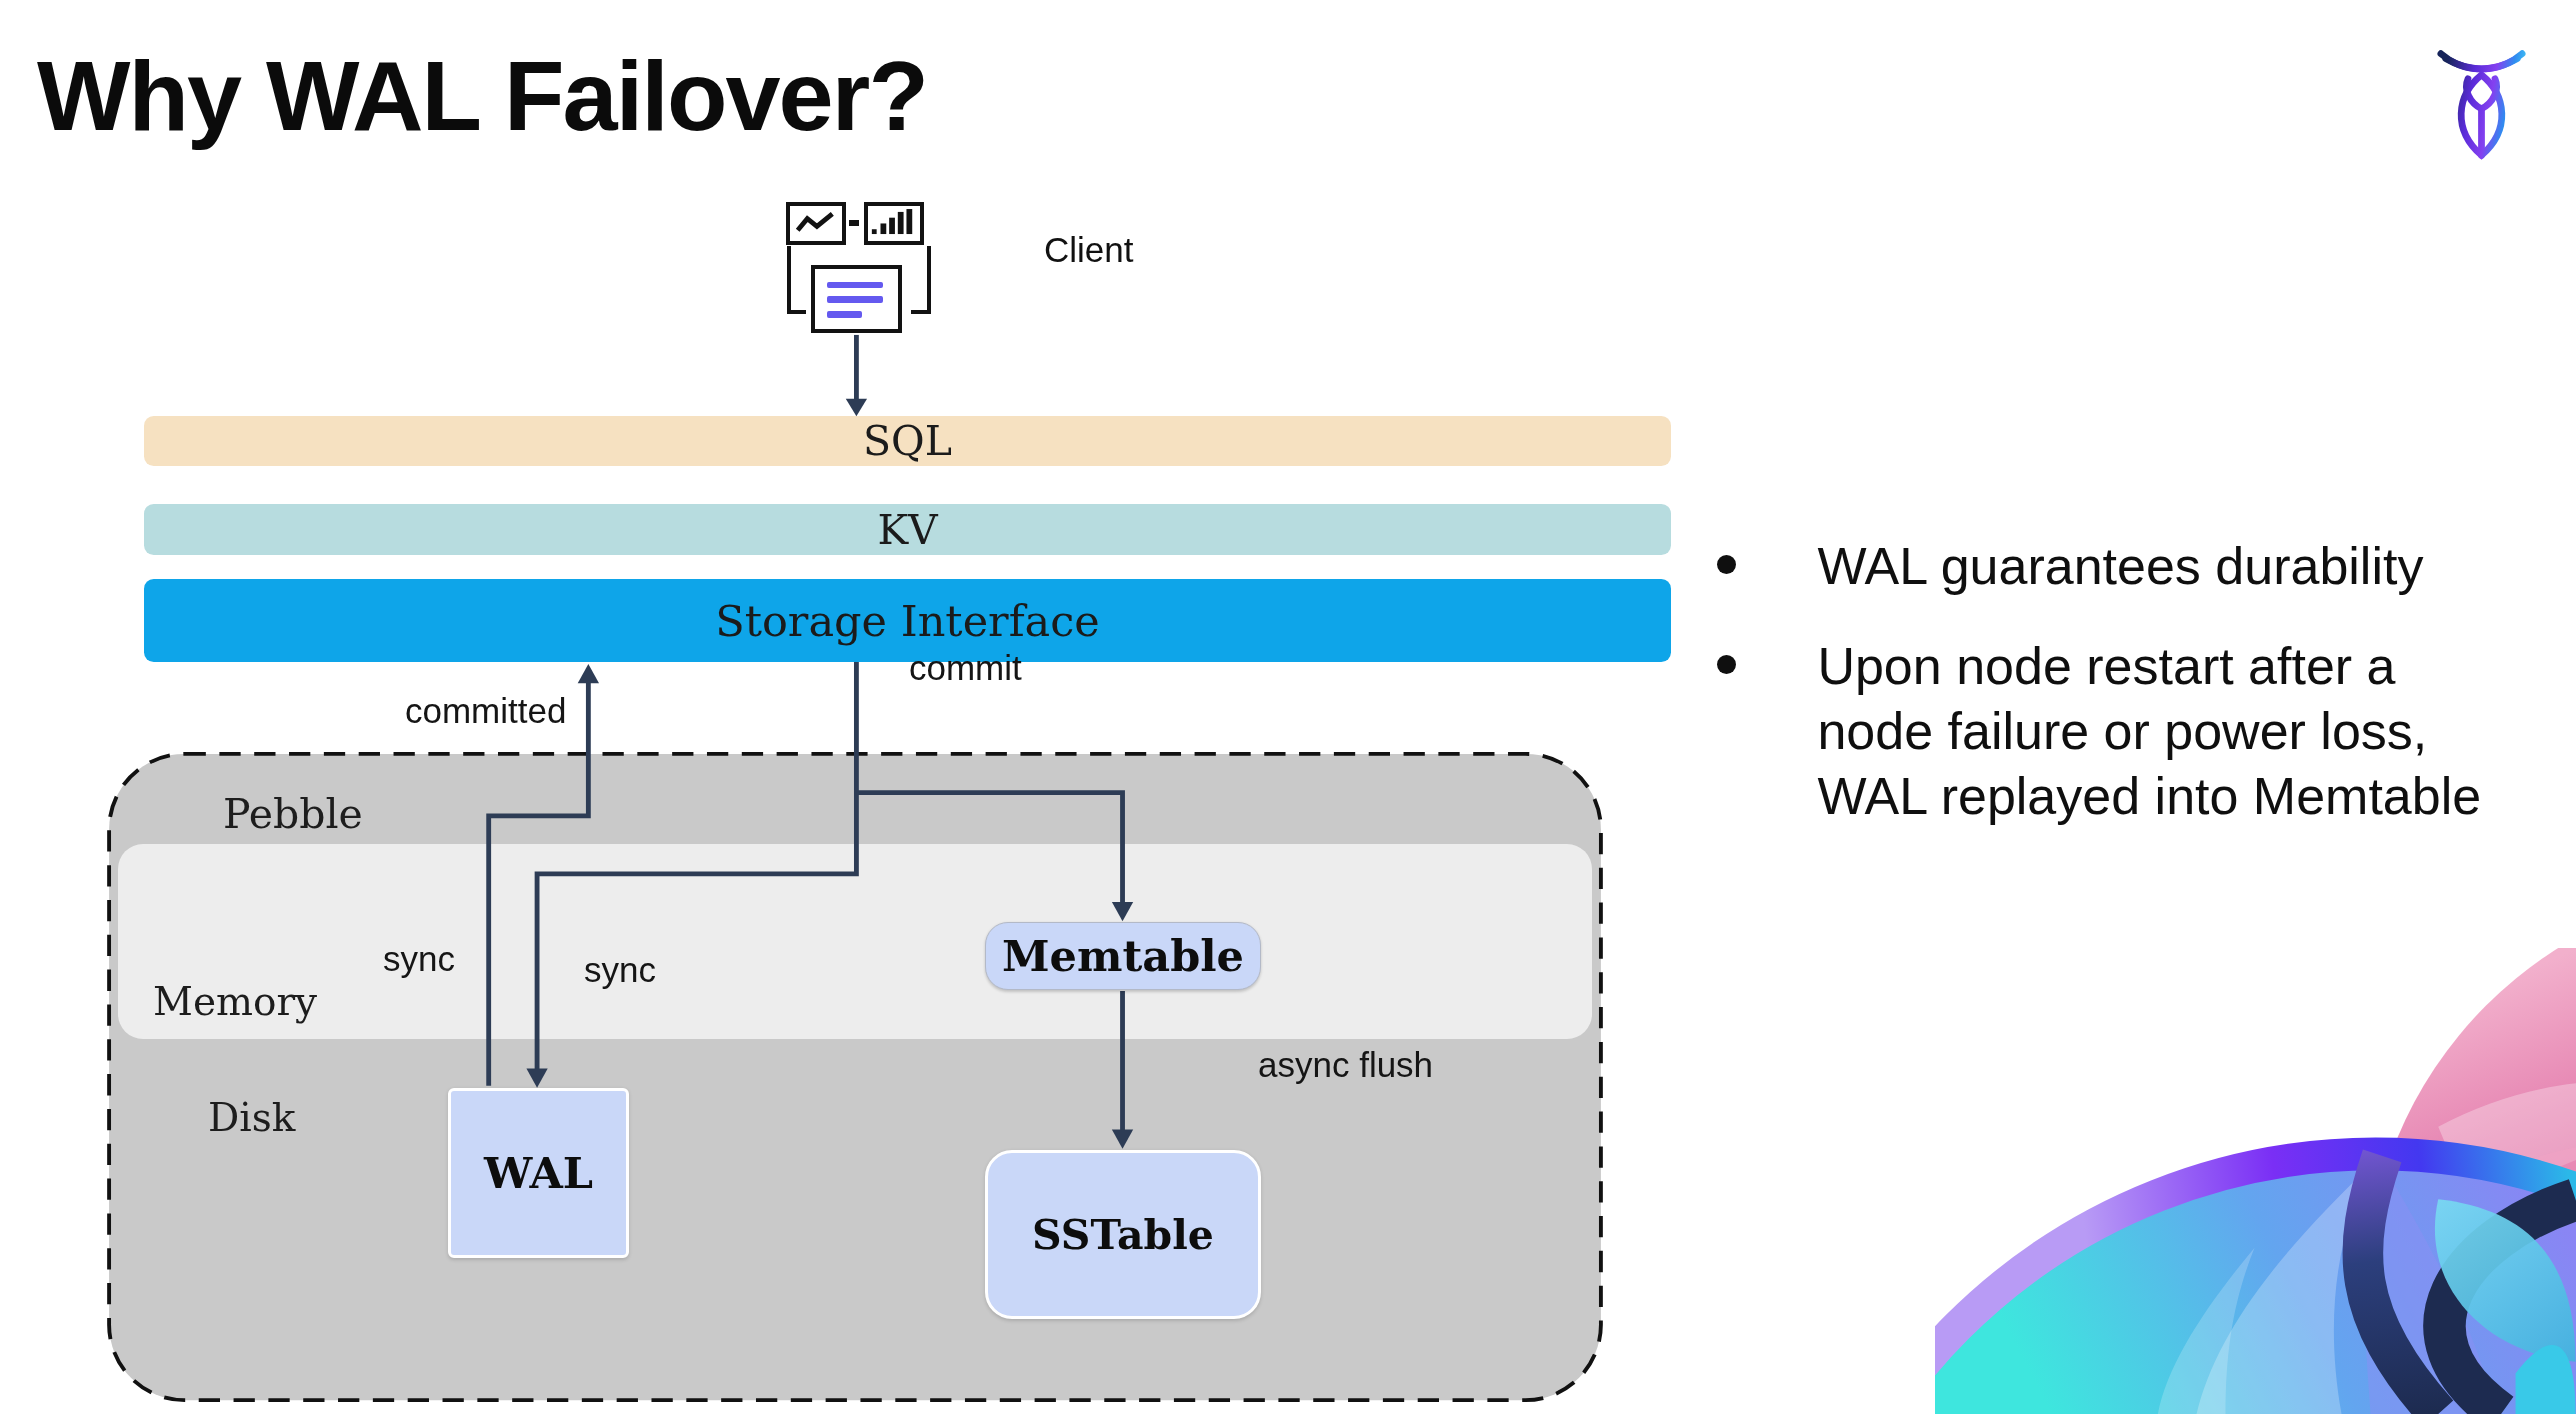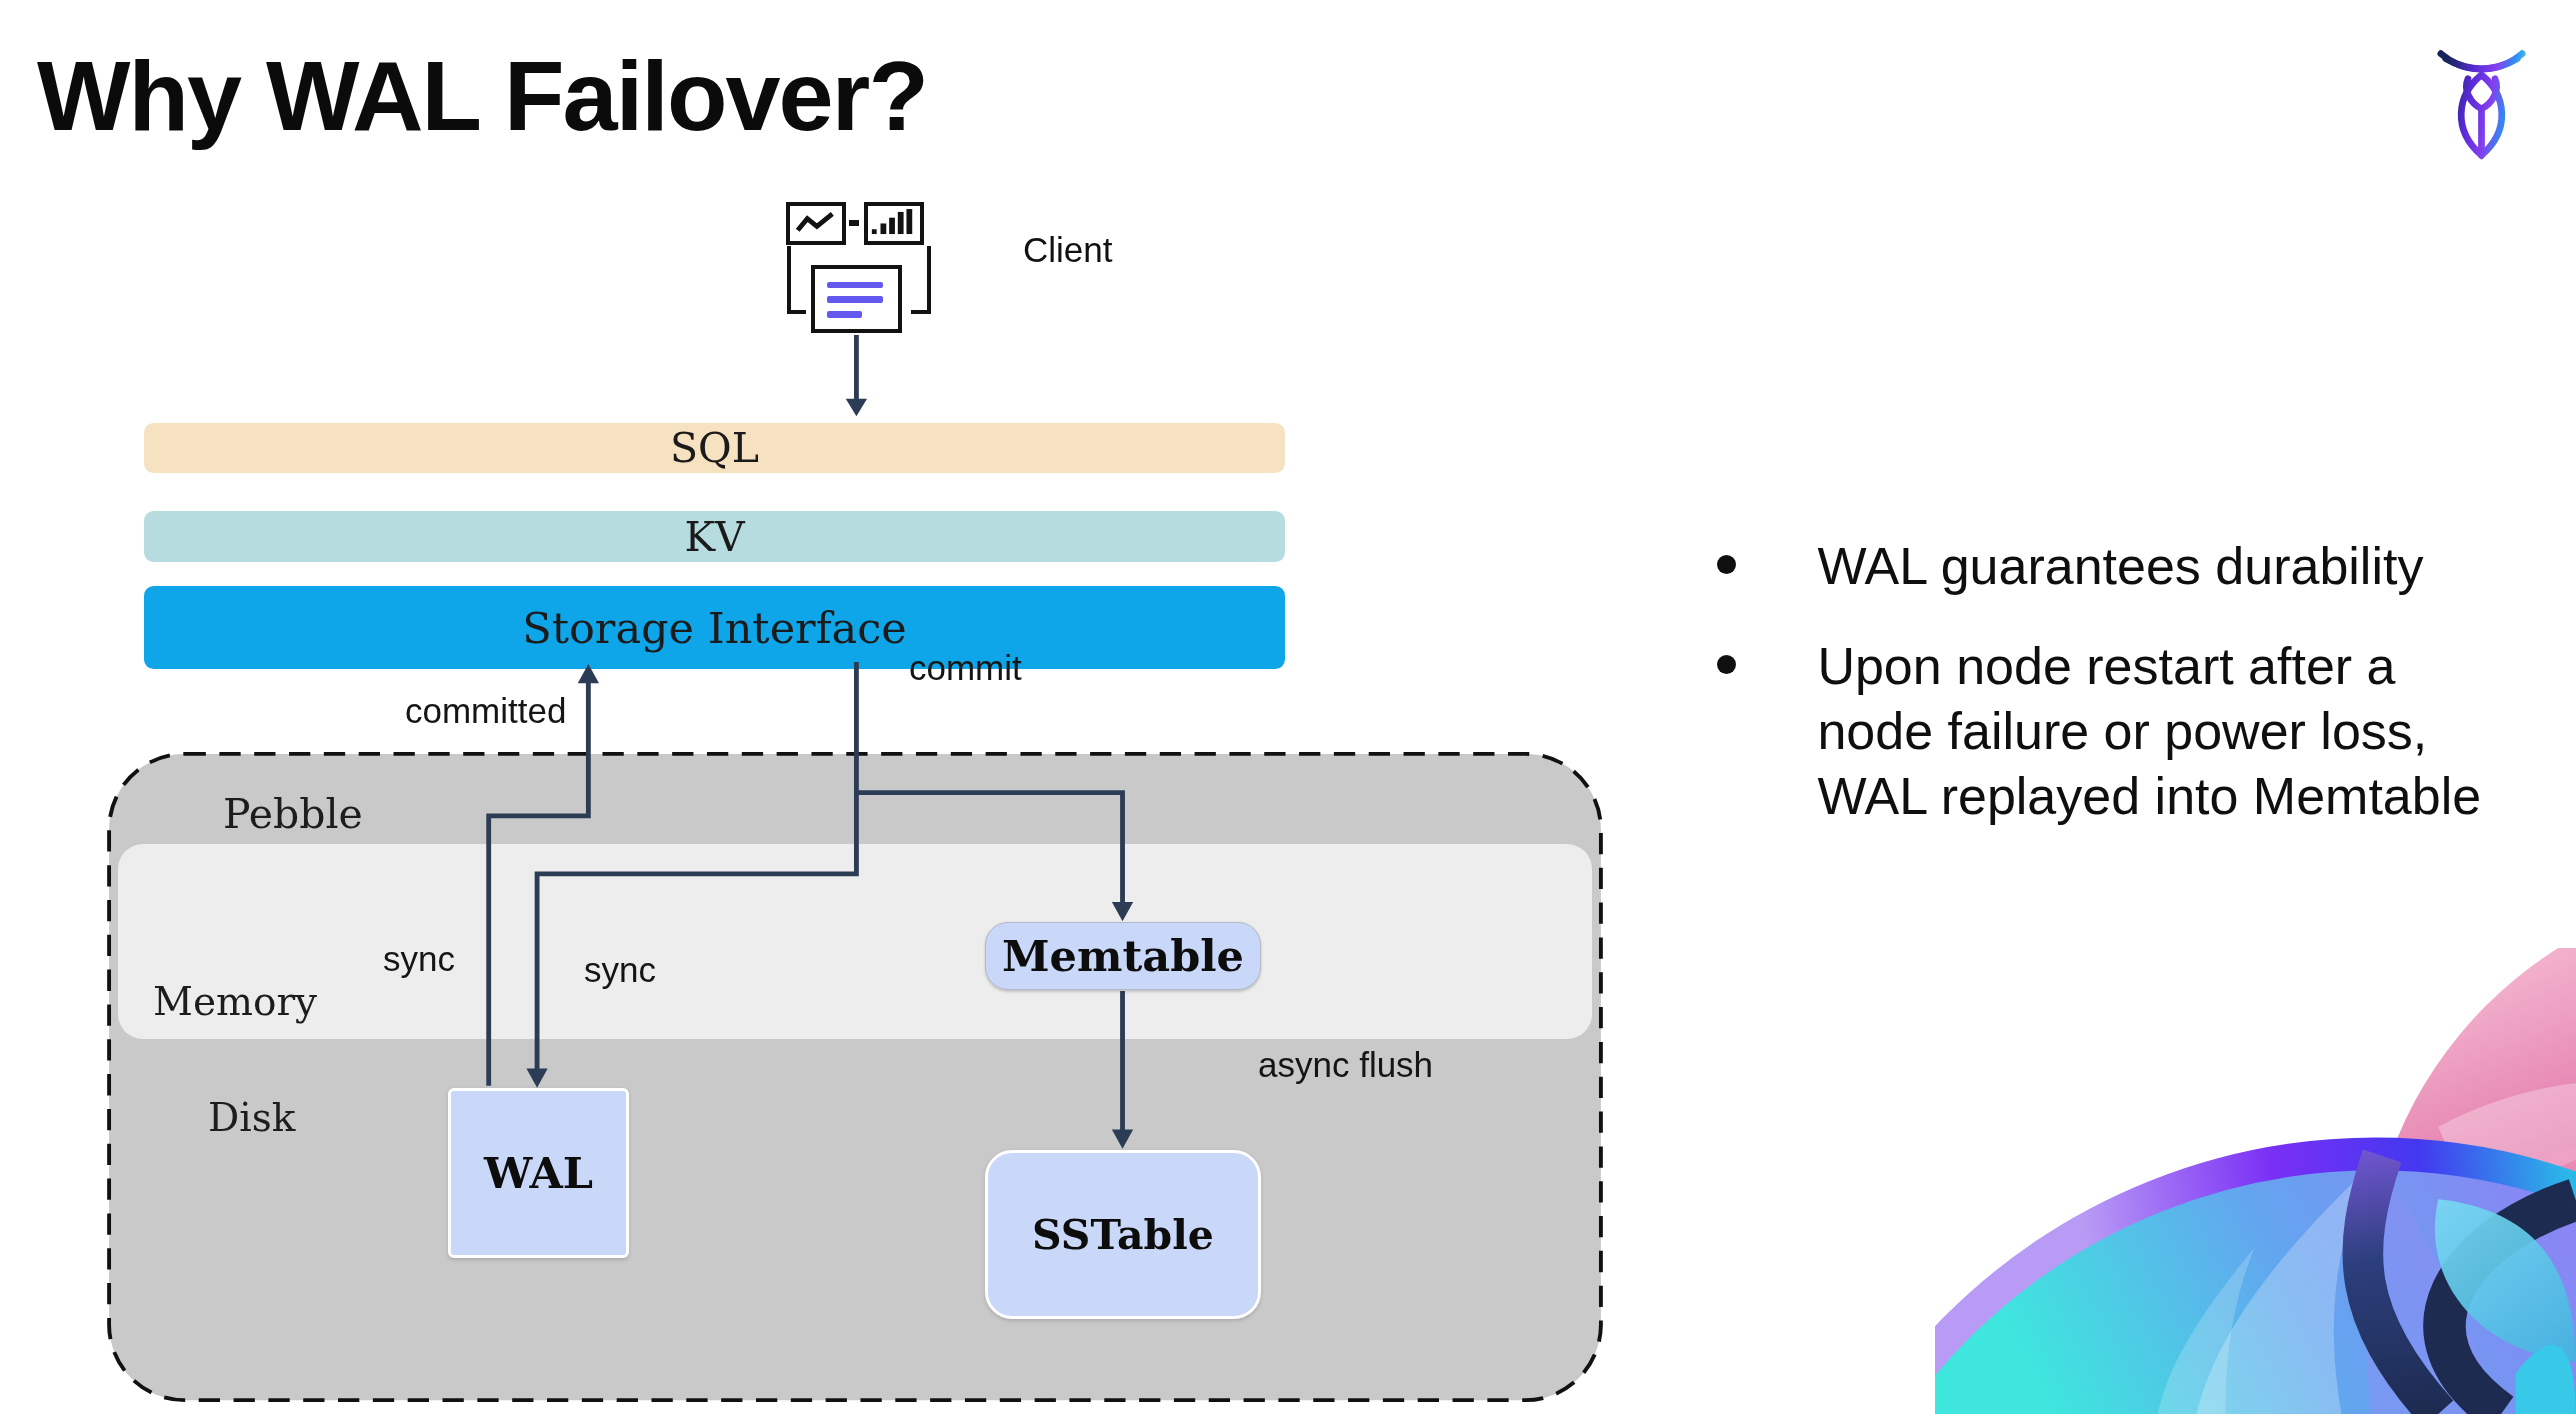--- a/index.html
+++ b/index.html
@@ -14,26 +14,26 @@
   .c-box { position:absolute; border:4.8px solid #121212; background:#fff; box-sizing:border-box; }
   .c-chart1 { left:1.9px; top:3.9px; width:60px; height:43px; }
   .c-dash { position:absolute; left:65px; top:22px; width:9.7px; height:5.8px; background:#121212; }
   .c-chart2 { left:80px; top:3.9px; width:60px; height:43px; }
   .c-brkL { position:absolute; left:2.9px; top:48px; width:15.5px; height:64px;
             border-left:4.8px solid #121212; border-bottom:4.8px solid #121212; }
   .c-brkR { position:absolute; left:127px; top:48px; width:15.5px; height:64px;
             border-right:4.8px solid #121212; border-bottom:4.8px solid #121212; }
   .c-doc { left:27px; top:67px; width:91px; height:68px; }
   .c-line { position:absolute; left:11.6px; height:6.8px; background:#6459ef; border-radius:1.9px; }
-  .client-label { position:absolute; left:1023px; top:230px; font-size:35px; color:#111; }
-
-  
-  .layer { position:absolute; left:144px; width:1141px; border-radius:9.7px;
+  .client-label { position:absolute; left:1044px; top:230px; font-size:35px; color:#111; }
+
+  
+  .layer { position:absolute; left:144px; width:1527px; border-radius:9.7px;
            display:flex; align-items:center; justify-content:center;
-           font-family:"DejaVu Serif","Liberation Serif",serif; font-size:41px; color:#1b1b1b;margin-top:7px; }
+           font-family:"DejaVu Serif","Liberation Serif",serif; font-size:41px; color:#1b1b1b; }
   .layer-sql { top:416px; height:50px; }
   .layer-kv { top:504px; height:51px; }
   .layer-storage { top:579px; height:83px; font-size:43px; }
 
   
   .flow-label { position:absolute; font-size:35px; color:#151515; white-space:nowrap; }
 
   
   .pebble-svg { position:absolute; left:106px; top:751px; }
   .memory-band { position:absolute; left:118px; top:844px; width:1474px; height:195px;

